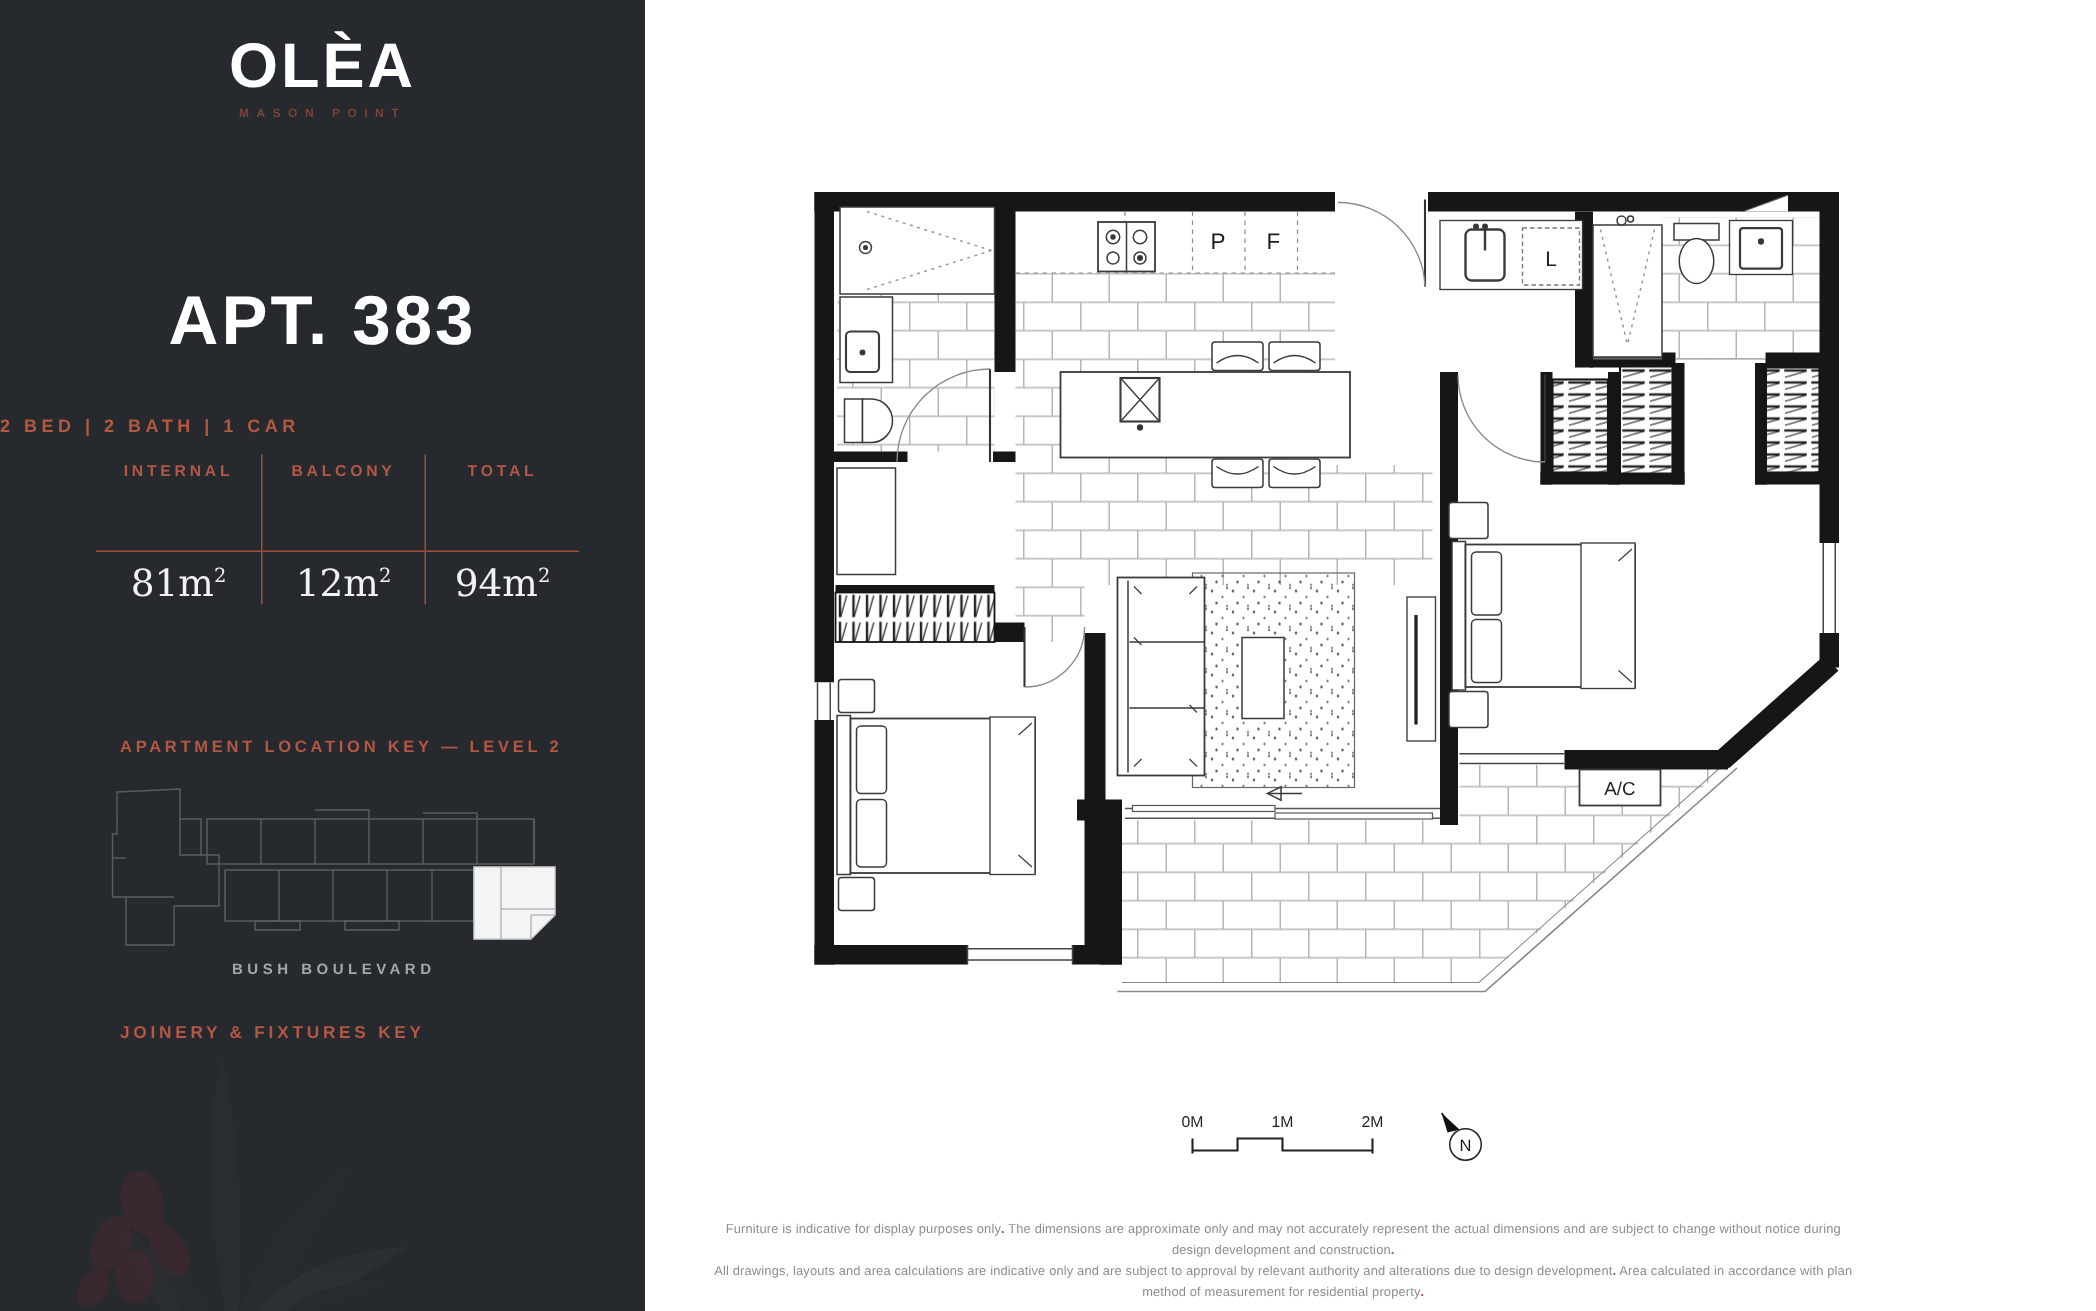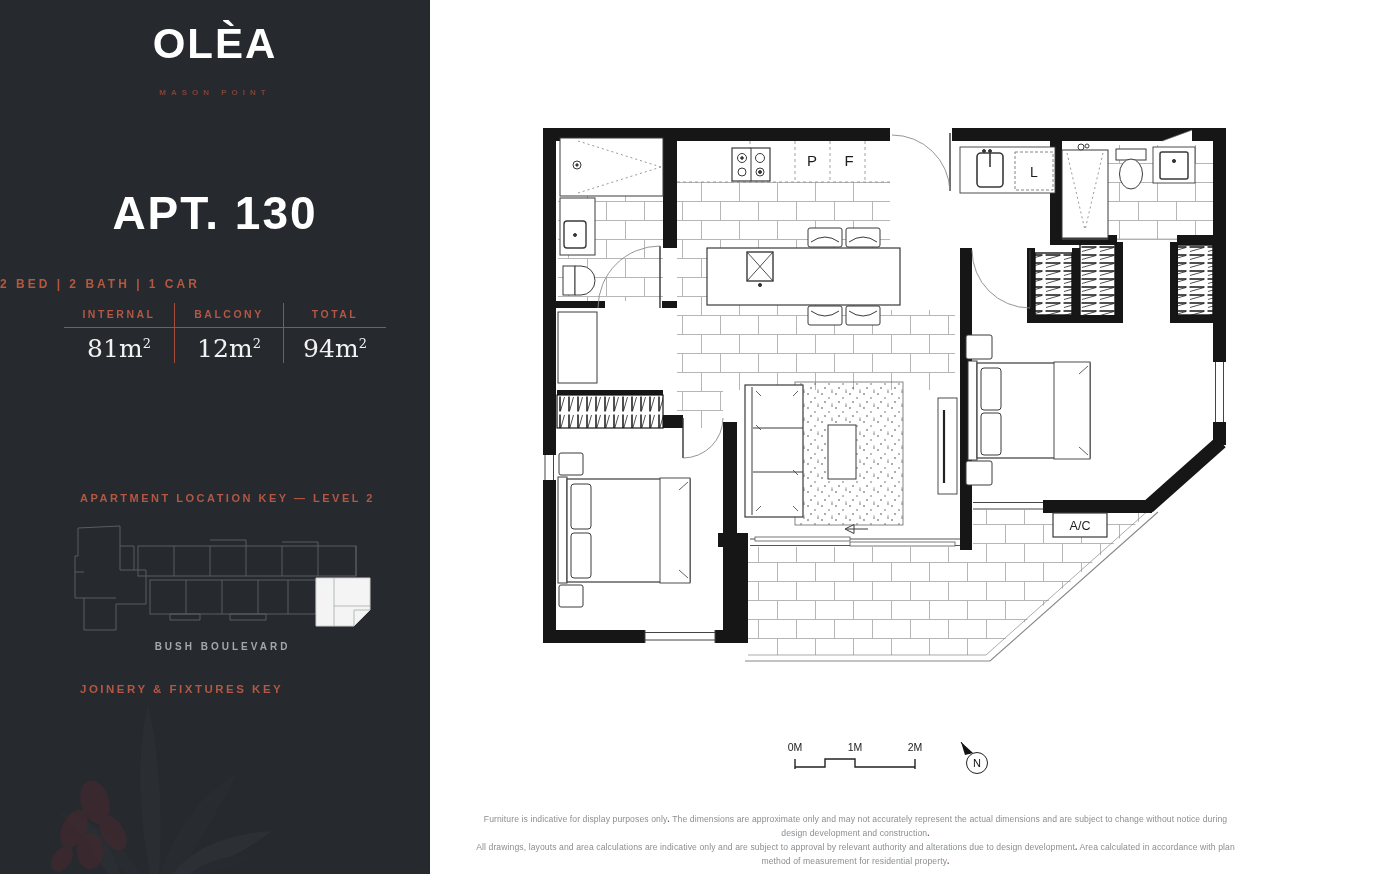--- a/index.html
+++ b/index.html
@@ -4,33 +4,33 @@
 <style>
   html,body{margin:0;padding:0;}
   body{width:1397px;height:874px;overflow:hidden;font-family:"Liberation Sans",sans-serif;}
   .page{display:flex;width:1263px;height:874px;}
 
   
   .sidebar{position:relative;width:430px;height:874px;background:#26292d;flex:0 0 430px;overflow:hidden;}
   .plant{position:absolute;left:0;bottom:0;}
   .logo{position:absolute;top:20px;left:0;right:0;text-align:center;}
   .logo-title{color:#ffffff;font-size:42px;font-weight:800;letter-spacing:2px;}
-  .logo-sub{margin-top:20px;color:#7e4337;font-size:8px;font-weight:700;letter-spacing:5px;}
+  .logo-sub{margin-top:3px;color:#7e4337;font-size:8px;font-weight:700;letter-spacing:5px;}
   .apt-title{position:absolute;top:186px;left:0;right:0;margin:0;text-align:center;color:#ffffff;
              font-size:46px;font-weight:700;letter-spacing:2px;}
   .config{position:absolute;top:277px;left:0;right:0;text-align:left;color:#b4583f;
           font-size:12px;font-weight:700;letter-spacing:3px;}
   .areas{position:absolute;top:303px;left:64px;width:322px;display:flex;}
   .area-col{text-align:center;}
   .area-col:nth-child(1){width:110px;}
   .area-col:nth-child(2){width:108px;border-left:1px solid #a34d3a;border-right:1px solid #a34d3a;}
   .area-col:nth-child(3){width:102px;}
   .area-label{display:block;padding:5px 0 7px;color:#b45744;font-size:10.5px;font-weight:700;letter-spacing:2.5px;}
   .area-value{display:block;border-top:1px solid #a34d3a;padding-top:6px;color:#f2f2f2;
-              font-family:"DejaVu Serif","Liberation Serif",serif;font-size:25px;}
+              font-family:"DejaVu Serif","Liberation Serif",serif;font-size:25px;margin-top:40px;}
   .area-value sup{font-size:13px;}
   .loc-title{position:absolute;top:492px;left:80px;color:#b45744;font-size:11px;font-weight:700;letter-spacing:2.5px;}
   .mini-map{position:absolute;top:512px;left:70px;}
   .street{position:absolute;top:641px;left:70px;width:305px;text-align:center;color:#a3a7ab;
           font-size:10px;letter-spacing:3px;font-weight:bold;}
   .fix-title{position:absolute;top:683px;left:80px;color:#b45744;font-size:11.5px;font-weight:700;letter-spacing:2.5px;}
   .fix-rows{position:absolute;top:707px;left:80px;}
   .fix-row{height:14.5px;line-height:14.5px;}
   .fix-code{display:inline-block;width:55px;color:#dfe1e3;font-size:9.5px;letter-spacing:2px;}
   .fix-label{color:#dfe1e3;font-size:9.5px;letter-spacing:2px;}
@@ -68,21 +68,21 @@
         <ellipse cx="90" cy="152" rx="13" ry="18"></ellipse>
         <ellipse cx="62" cy="160" rx="9" ry="14" transform="rotate(35 62 160)"></ellipse>
       </g>
     </svg>
 
     <div class="logo">
       <div class="logo-title">OLÈA</div>
       <div class="logo-sub">MASON POINT</div>
     </div>
 
-    <h1 class="apt-title">APT. 130</h1>
+    <h1 class="apt-title">APT. 383</h1>
     <div class="config">2 BED | 2 BATH | 1 CAR</div>
 
     <div class="areas">
       <div class="area-col">
         <span class="area-label">INTERNAL</span>
         <span class="area-value"><span>81m</span><sup>2</sup></span>
       </div>
       <div class="area-col">
         <span class="area-label">BALCONY</span>
         <span class="area-value"><span>12m</span><sup>2</sup></span>

